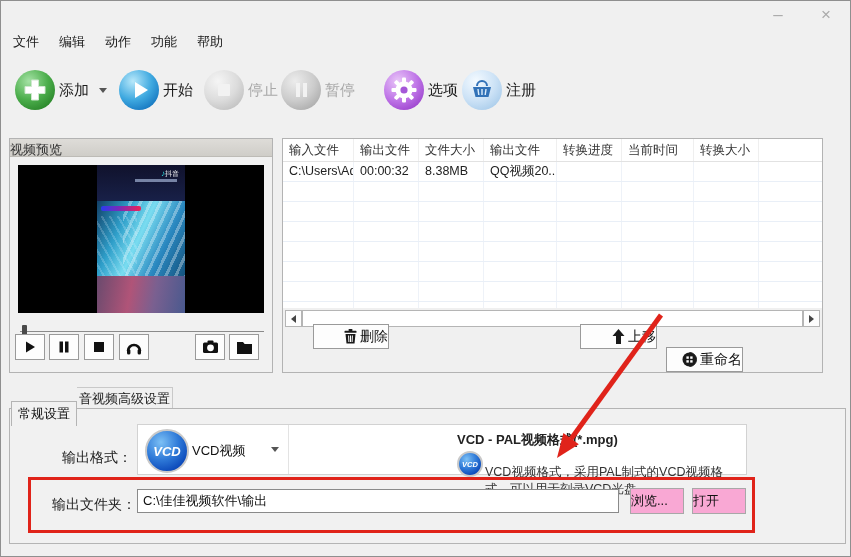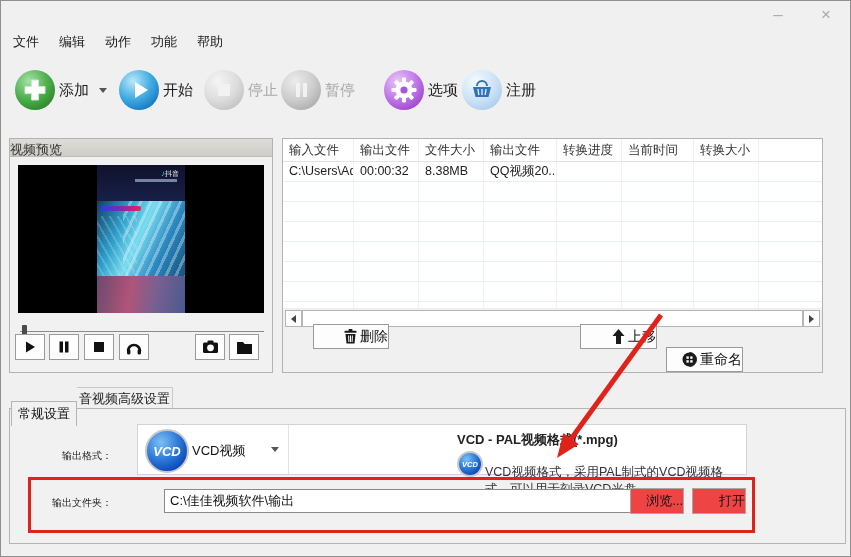--- a/index.html
+++ b/index.html
@@ -81,35 +81,35 @@
   .sthumb{flex:1;background:#fff;border:1px solid #b5b5b5;box-sizing:border-box;}
   .lbtn{top:185px;height:25px;background:#fdfdfd;border:1px solid #9a9a9a;display:flex;
         align-items:center;justify-content:flex-end;gap:3px;font-size:14px;color:#111;}
 
   
   .tab1{left:10px;top:384px;width:66px;height:25px;background:#f1f1f1;border:1px solid #b4b4b4;
         border-bottom:none;z-index:2;text-align:center;line-height:24px;font-size:13px;color:#111;margin-top:16px;}
   .tab2{left:76px;top:386px;width:96px;height:22px;border-top:1px solid #c9c9c9;
         border-right:1px solid #c9c9c9;text-align:center;line-height:22px;font-size:13px;color:#222;}
   .gbox{left:8px;top:407px;width:837px;height:136px;border:1px solid #b4b4b4;background:#f1f1f1;}
-  .flabel{font-size:10px;color:#222;}
+  .flabel{font-size:14px;color:#222;}
   .combo{left:127px;top:15px;width:610px;height:51px;background:#fff;border:1px solid #d2d2d2;}
   .combodiv{position:absolute;left:150px;top:0;width:1px;height:49px;background:#e3e3e3;}
   .vcd{border-radius:50%;border:2px solid #c9c9c9;display:flex;align-items:center;justify-content:center;
        background:radial-gradient(circle at 35% 28%,#7cc0f5,#2f7ad8 45%,#0a46b8 80%,#063585);
        color:#fff;font-weight:700;font-style:italic;}
   .vcd-big{position:absolute;left:7px;top:4px;width:40px;height:40px;font-size:13px;}
   .vcd-sm{position:absolute;left:168px;top:26px;width:22px;height:22px;font-size:7.5px;}
   .fmt-title{position:absolute;left:168px;top:6px;font-size:13px;font-weight:700;color:#222;}
   .fmt-desc{position:absolute;left:196px;top:39px;font-size:12.5px;color:#333;}
   .ccaret{position:absolute;width:0;height:0;border-left:4px solid transparent;
           border-right:4px solid transparent;border-top:5px solid #555;}
   .folder-input{left:127px;top:80px;width:482px;height:24px;border:1px solid #8a8a8a;background:#fff;
-          font-size:13px;padding:0 5px;font-family:"Liberation Sans","DejaVu Sans",sans-serif;color:#111;margin-left:27px;}
-  .fbtn{top:79px;width:54px;height:26px;background:#ef4444;border:1px solid #a8a8a8;text-align:right;
+          font-size:13px;padding:0 5px;font-family:"Liberation Sans","DejaVu Sans",sans-serif;color:#111;}
+  .fbtn{top:79px;width:54px;height:26px;background:#f9a8d4;border:1px solid #a8a8a8;text-align:left;
         line-height:24px;font-size:13px;color:#111;}
 
   
   .anno-rect{left:27px;top:476px;width:727px;height:56px;border:3px solid #e0231a;z-index:40;pointer-events:none;}
   #anno-arrow{position:absolute;left:0;top:0;z-index:50;pointer-events:none;}
 </style>
 </head>
 <body>
 
 <div id="app">

